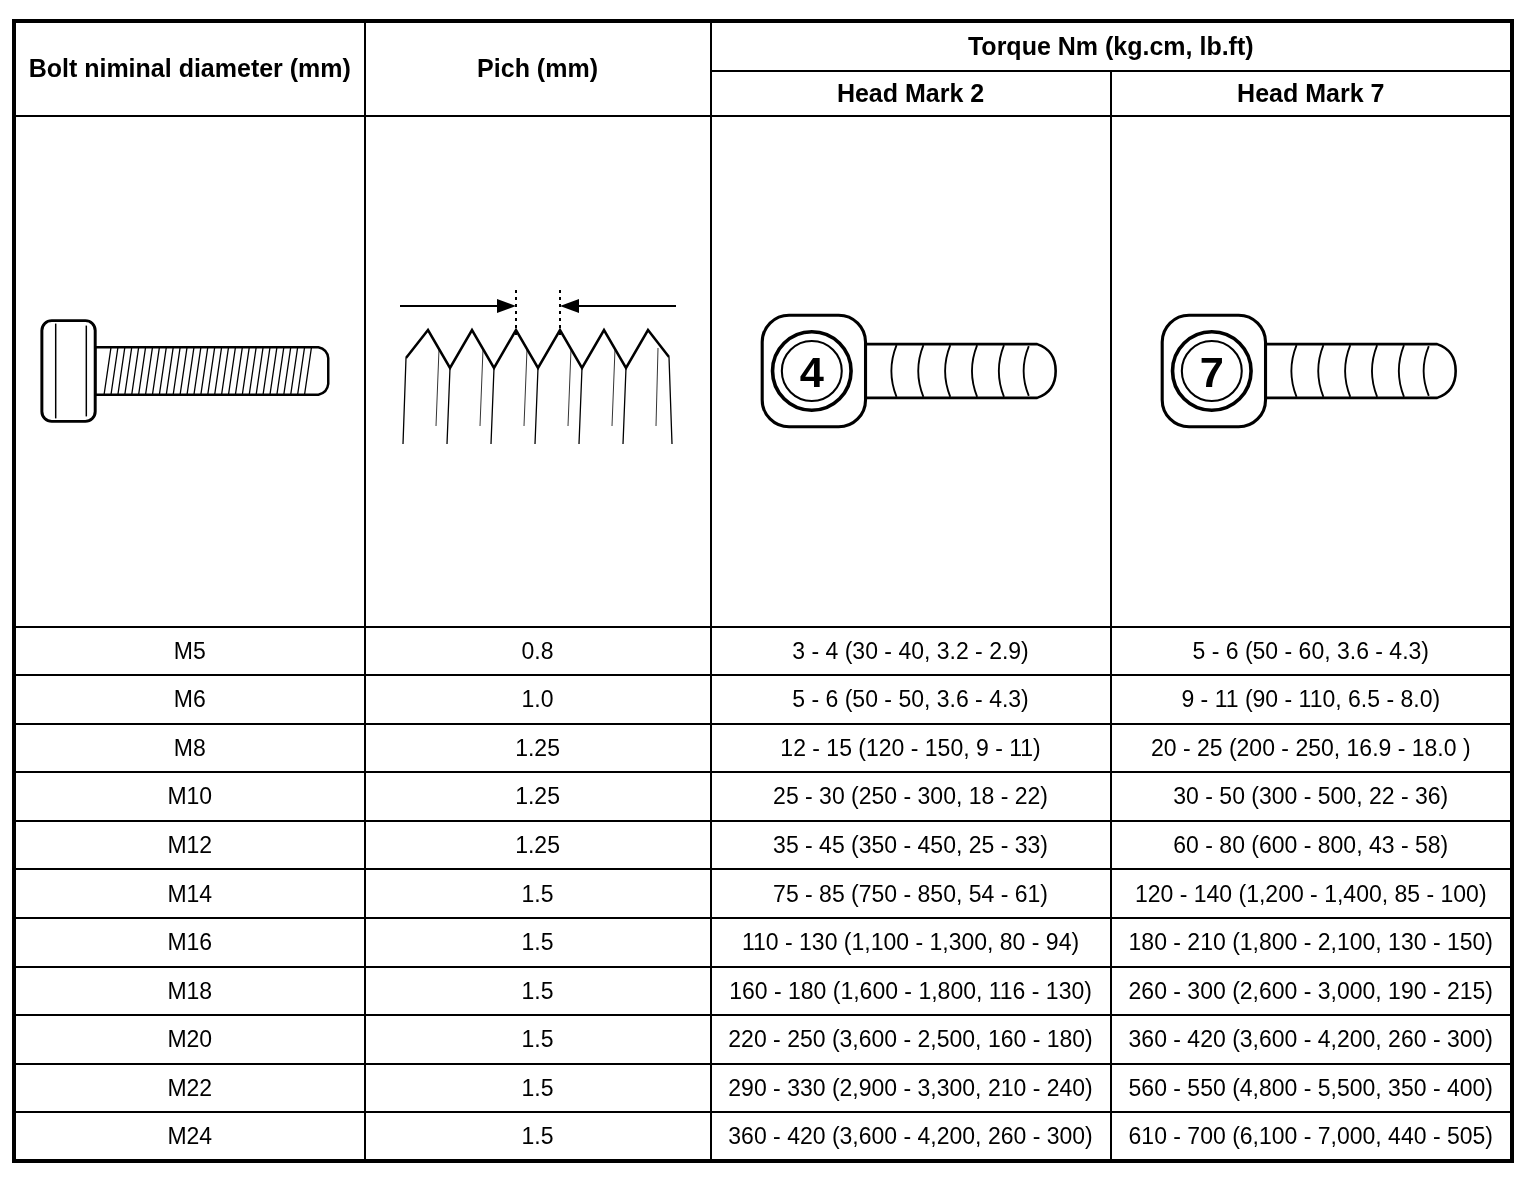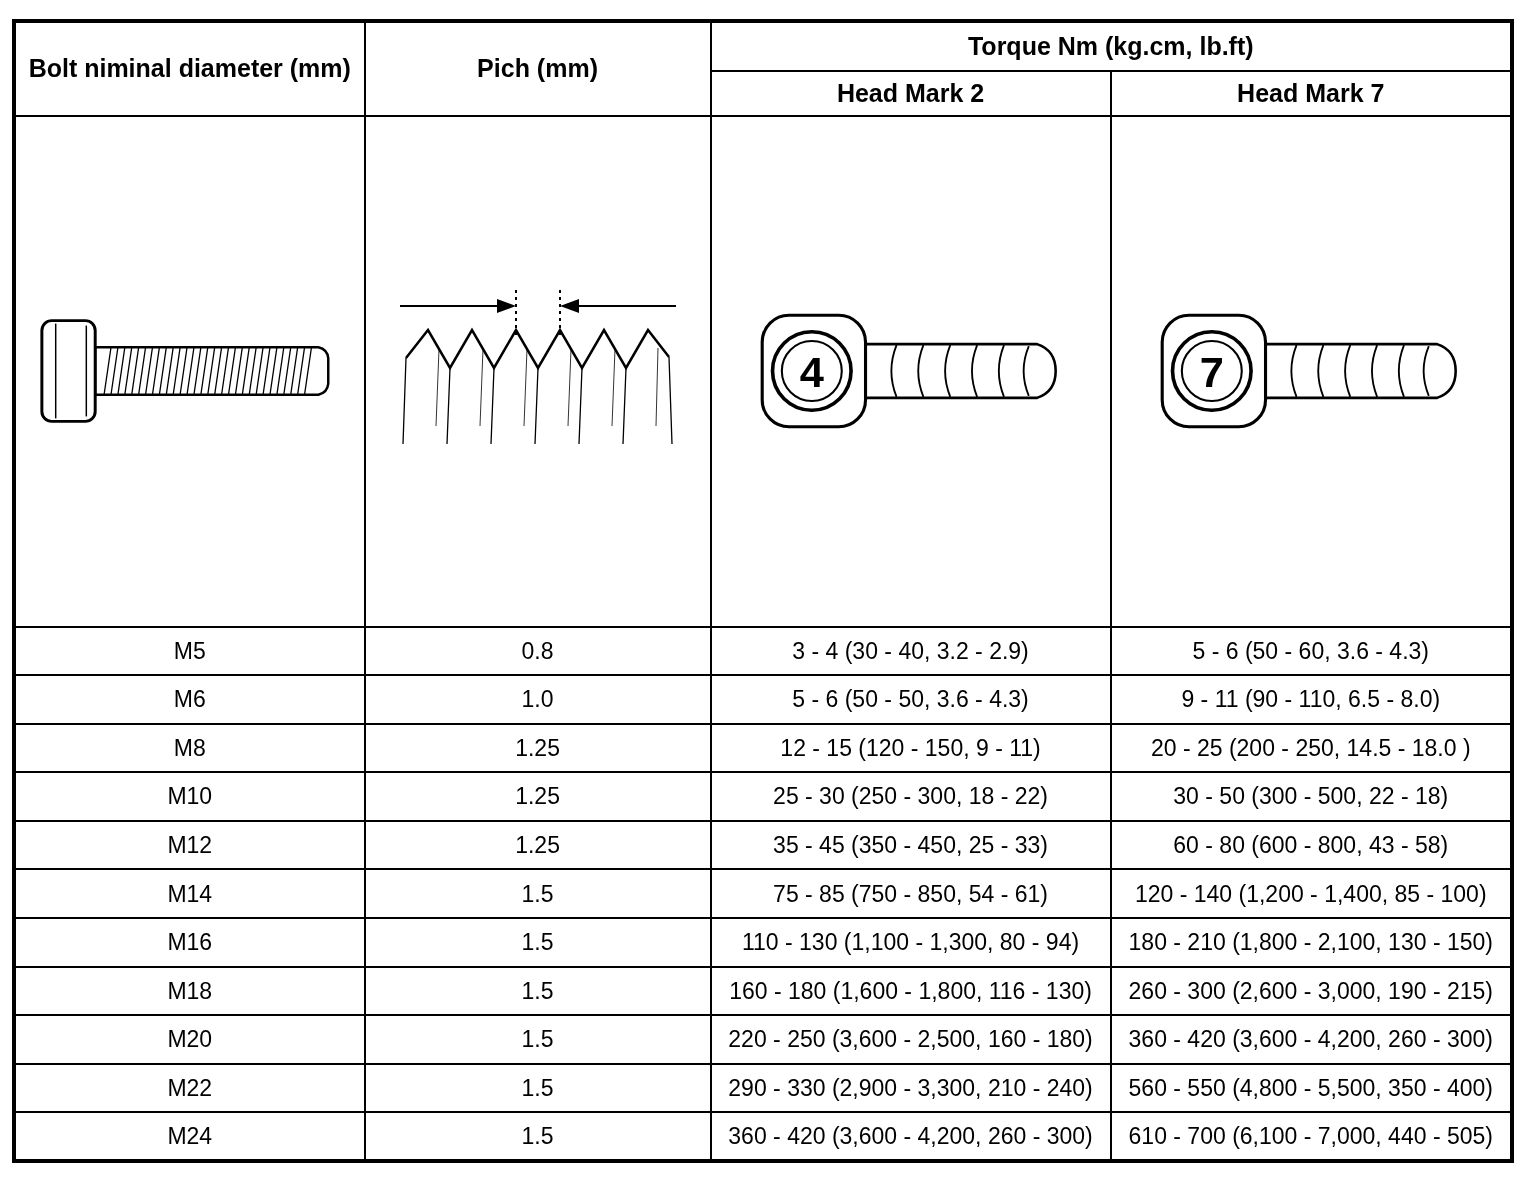--- a/index.html
+++ b/index.html
@@ -115,27 +115,27 @@
     <tr class="data-row">
       <td>M6</td>
       <td>1.0</td>
       <td>5 - 6 (50 - 50, 3.6 - 4.3)</td>
       <td>9 - 11 (90 - 110, 6.5 - 8.0)</td>
     </tr>
     <tr class="data-row">
       <td>M8</td>
       <td>1.25</td>
       <td>12 - 15 (120 - 150, 9 - 11)</td>
-      <td>20 - 25 (200 - 250, 14.5 - 18.0 )</td>
+      <td>20 - 25 (200 - 250, 16.9 - 18.0 )</td>
     </tr>
     <tr class="data-row">
       <td>M10</td>
       <td>1.25</td>
       <td>25 - 30 (250 - 300, 18 - 22)</td>
-      <td>30 - 50 (300 - 500, 22 - 18)</td>
+      <td>30 - 50 (300 - 500, 22 - 36)</td>
     </tr>
     <tr class="data-row">
       <td>M12</td>
       <td>1.25</td>
       <td>35 - 45 (350 - 450, 25 - 33)</td>
       <td>60 - 80 (600 - 800, 43 - 58)</td>
     </tr>
     <tr class="data-row">
       <td>M14</td>
       <td>1.5</td>

